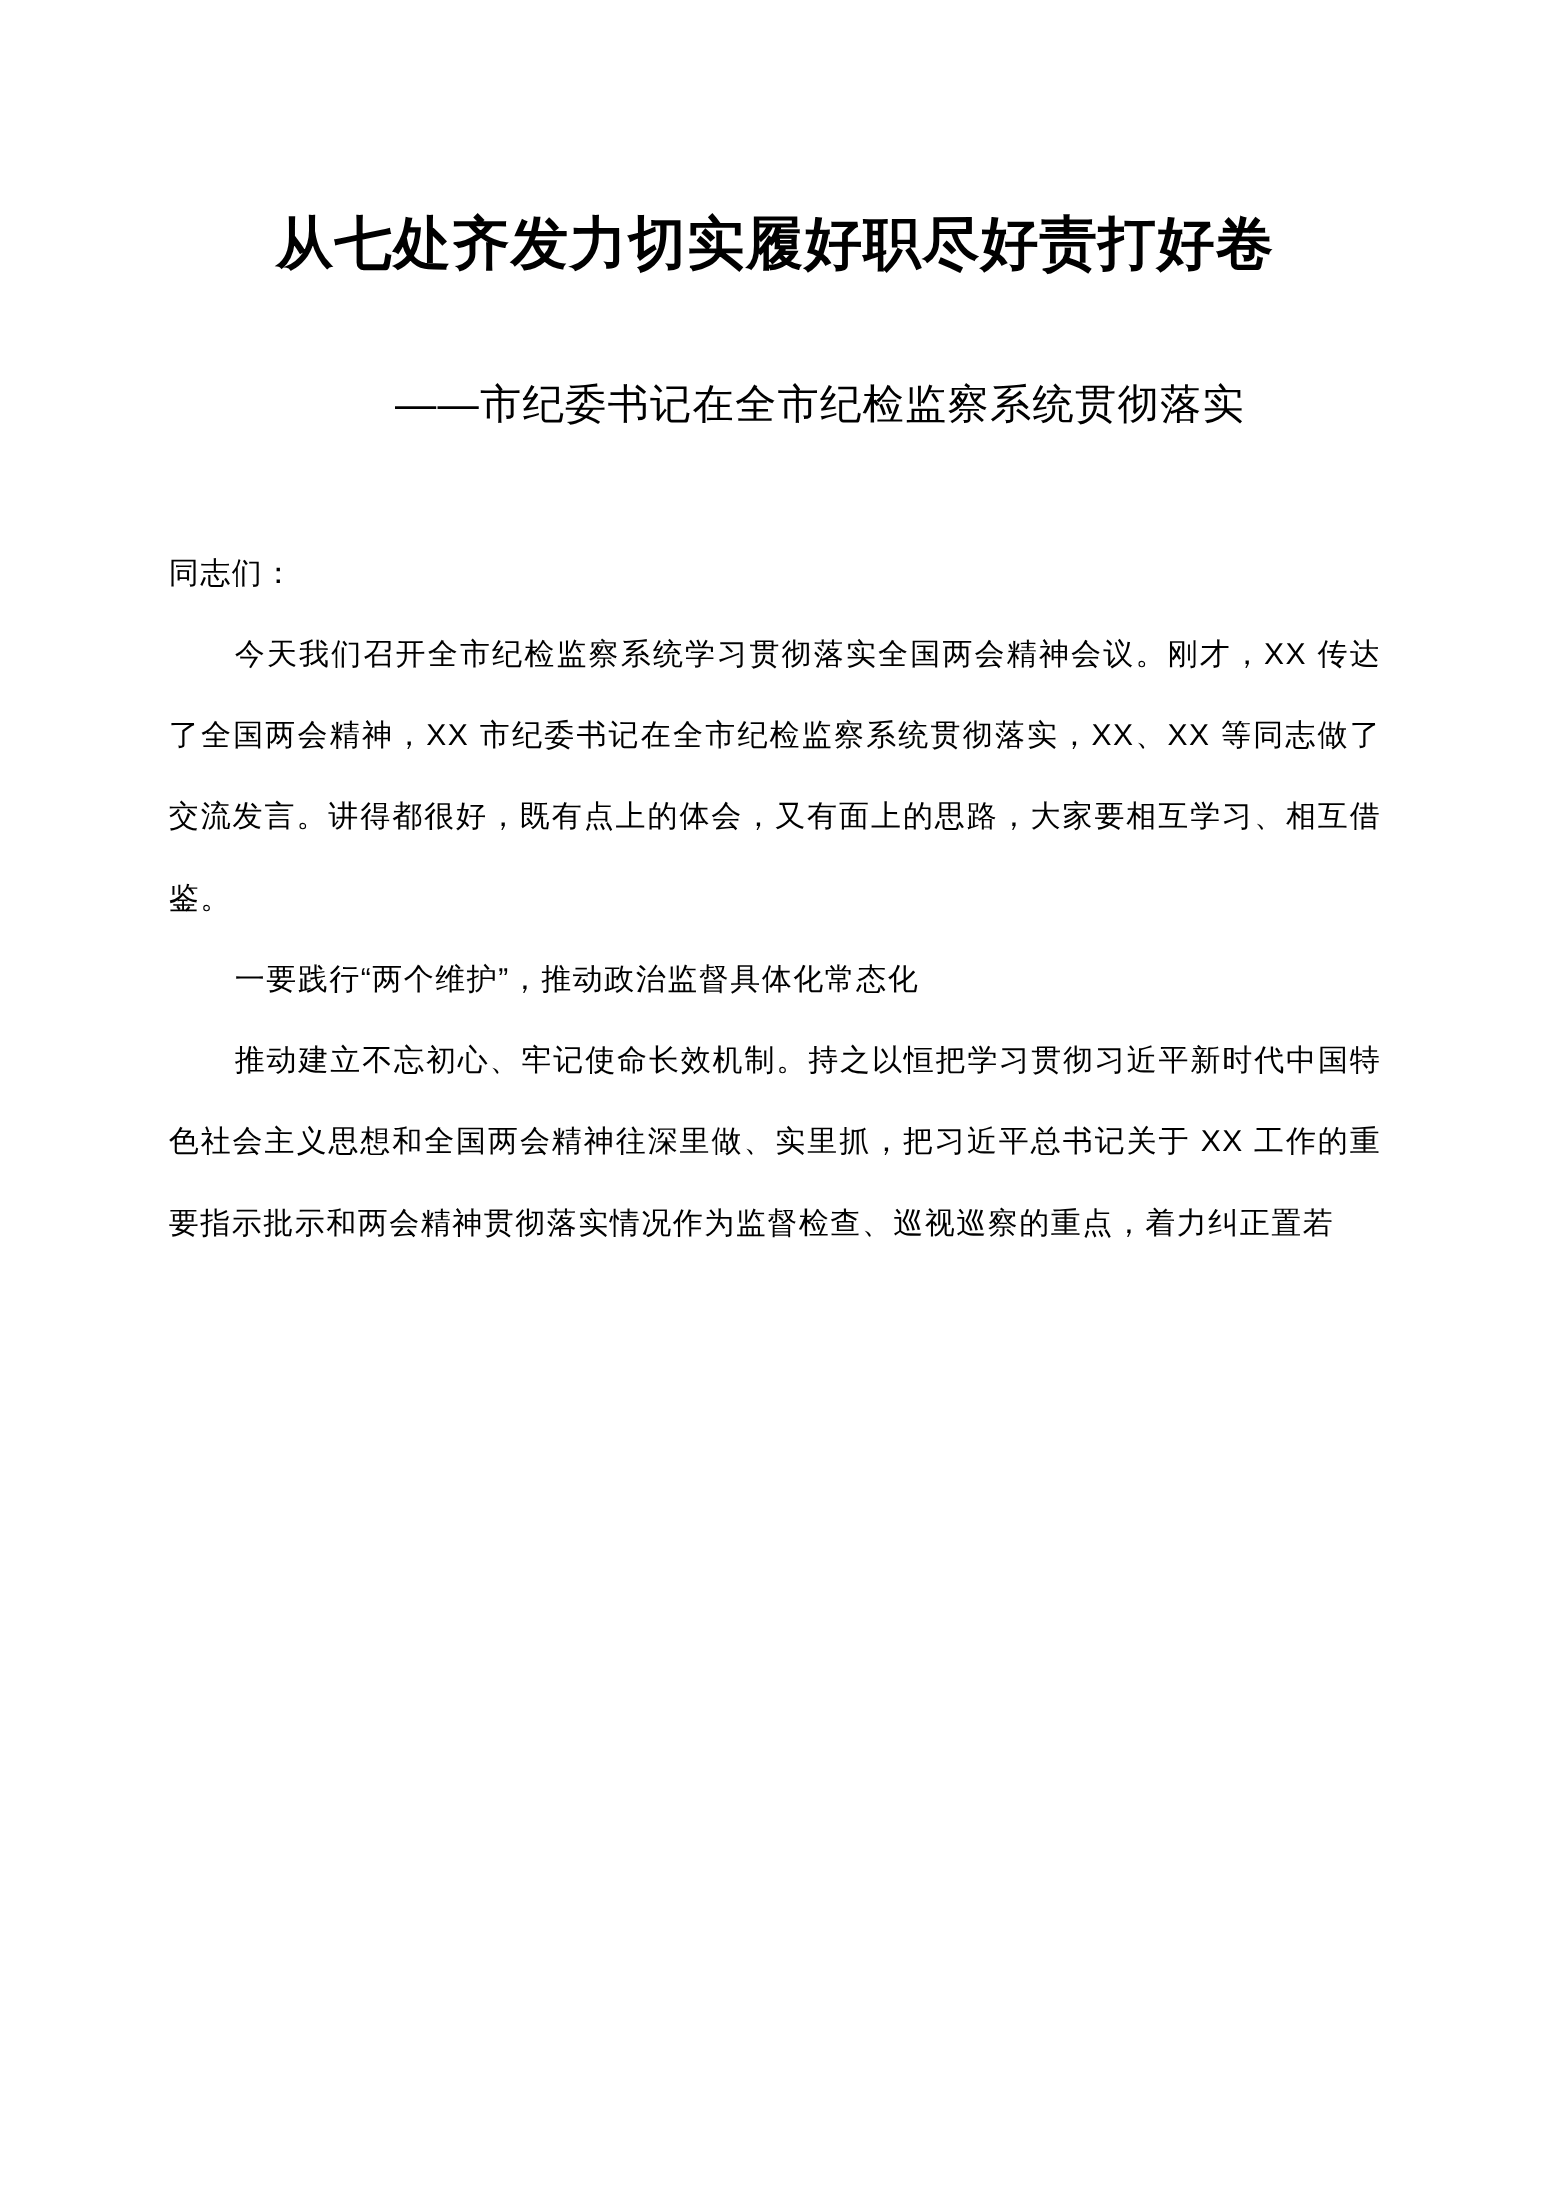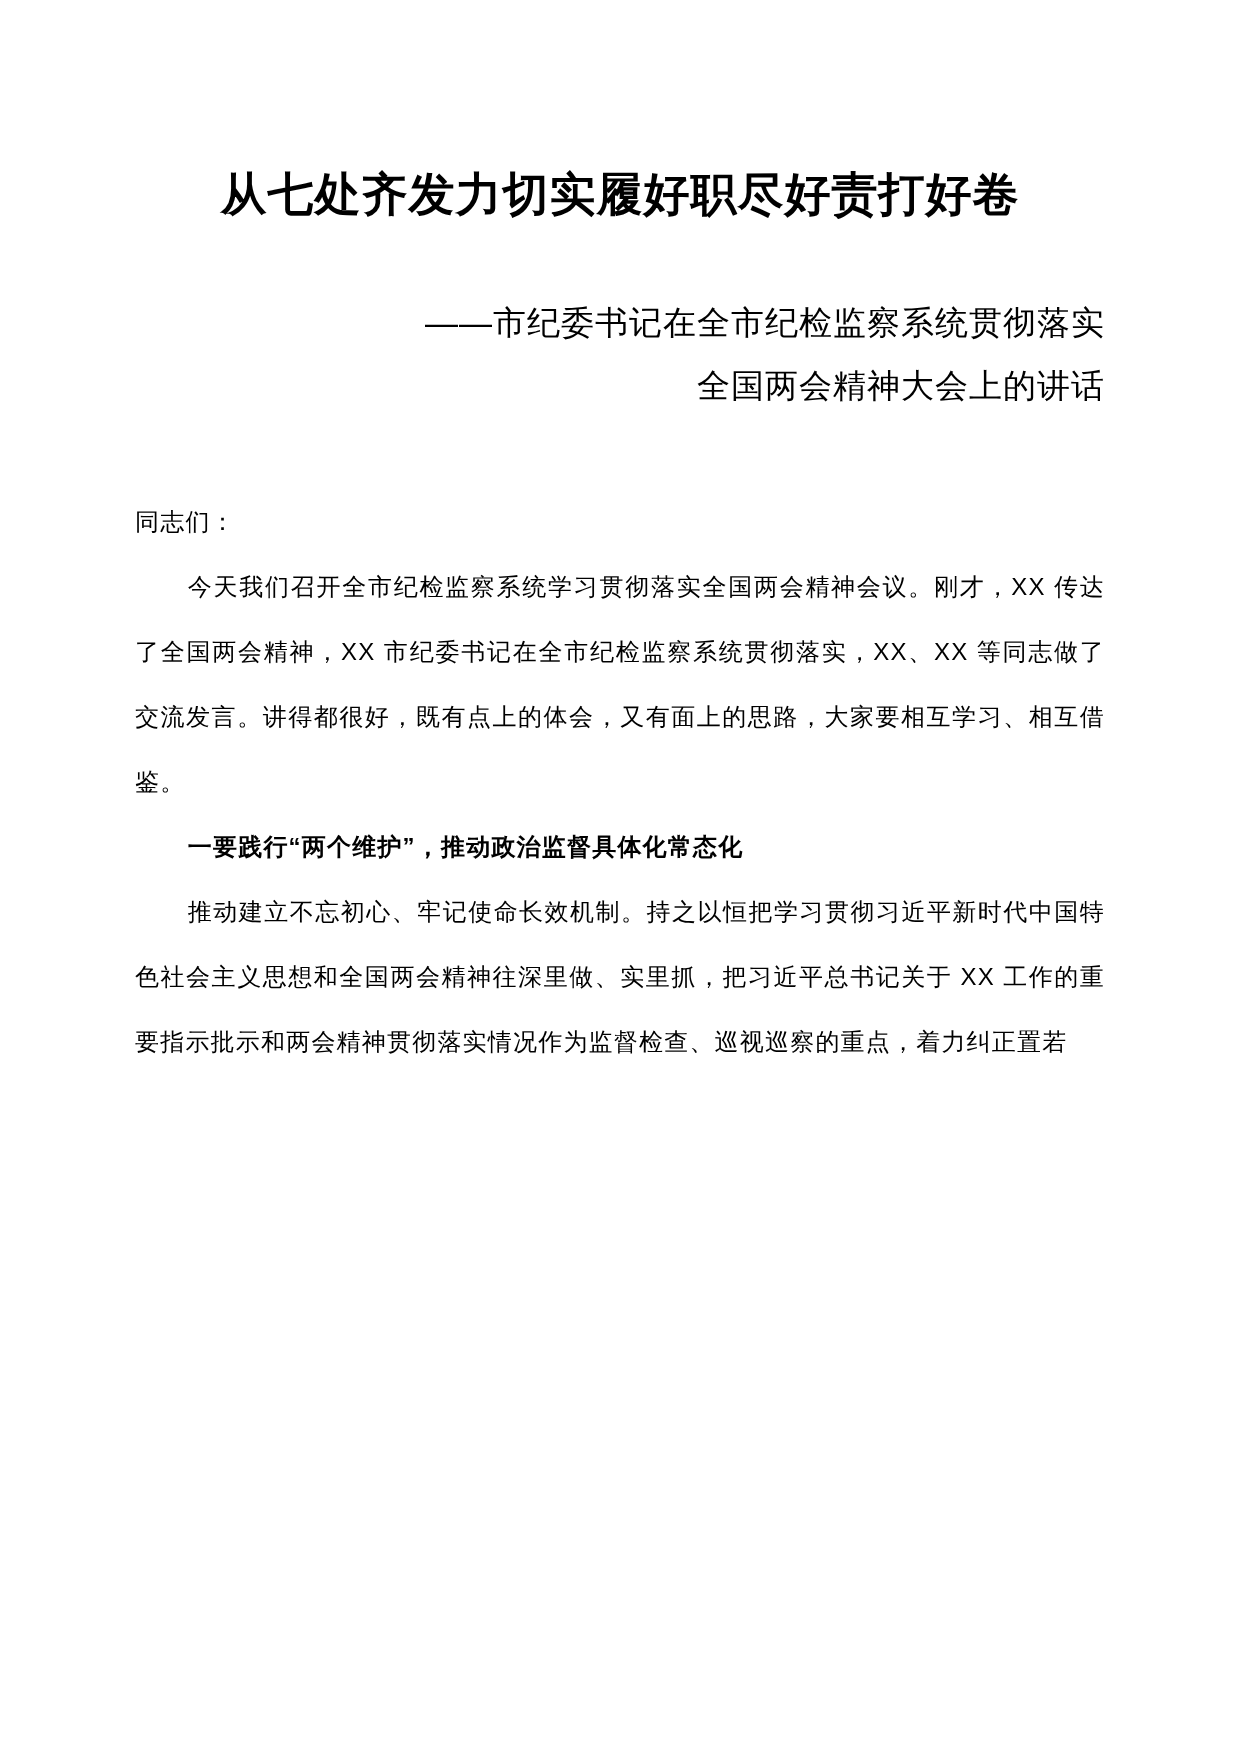--- a/index.html
+++ b/index.html
@@ -29,51 +29,49 @@
   .doc-subtitle {
     margin: 60px 135px 0 207px; 
     text-align: center;
     font-size: 33px;
     font-weight: normal;
     line-height: 63px;
     letter-spacing: 1px;
   }
   .doc-subtitle .sub-line {
     display: block;
-    text-align: right;
   }
   .doc-body {
     margin: 72px 135px 0 135px;
     font-size: 24px;
     line-height: 65px;
     letter-spacing: 1.2px;
     text-align: justify;
   }
   .doc-body p {
     margin: 0;
     padding: 0;
     text-indent: 2.2em;
   }
   .doc-body p.salutation {
     text-indent: 0;
   }
   .doc-body p.bold-heading {
-    font-weight: bold;
+    font-weight: normal;
   }
 </style>
 </head>
 <body>
 
 <div class="page">
 
   <h1 class="doc-title">从七处齐发力切实履好职尽好责打好卷</h1>
 
   <div class="doc-subtitle">
     <span class="sub-line">——市纪委书记在全市纪检监察系统贯彻落实</span>
-    <span class="sub-line">全国两会精神大会上的讲话</span>
   </div>
 
   <div class="doc-body">
     <p class="salutation">同志们：</p>
 
     <p>今天我们召开全市纪检监察系统学习贯彻落实全国两会精神会议。刚才，XX 传达了全国两会精神，XX 市纪委书记在全市纪检监察系统贯彻落实，XX、XX 等同志做了交流发言。讲得都很好，既有点上的体会，又有面上的思路，大家要相互学习、相互借鉴。</p>
 
 
     <p class="bold-heading">一要践行“两个维护”，推动政治监督具体化常态化</p>
 

